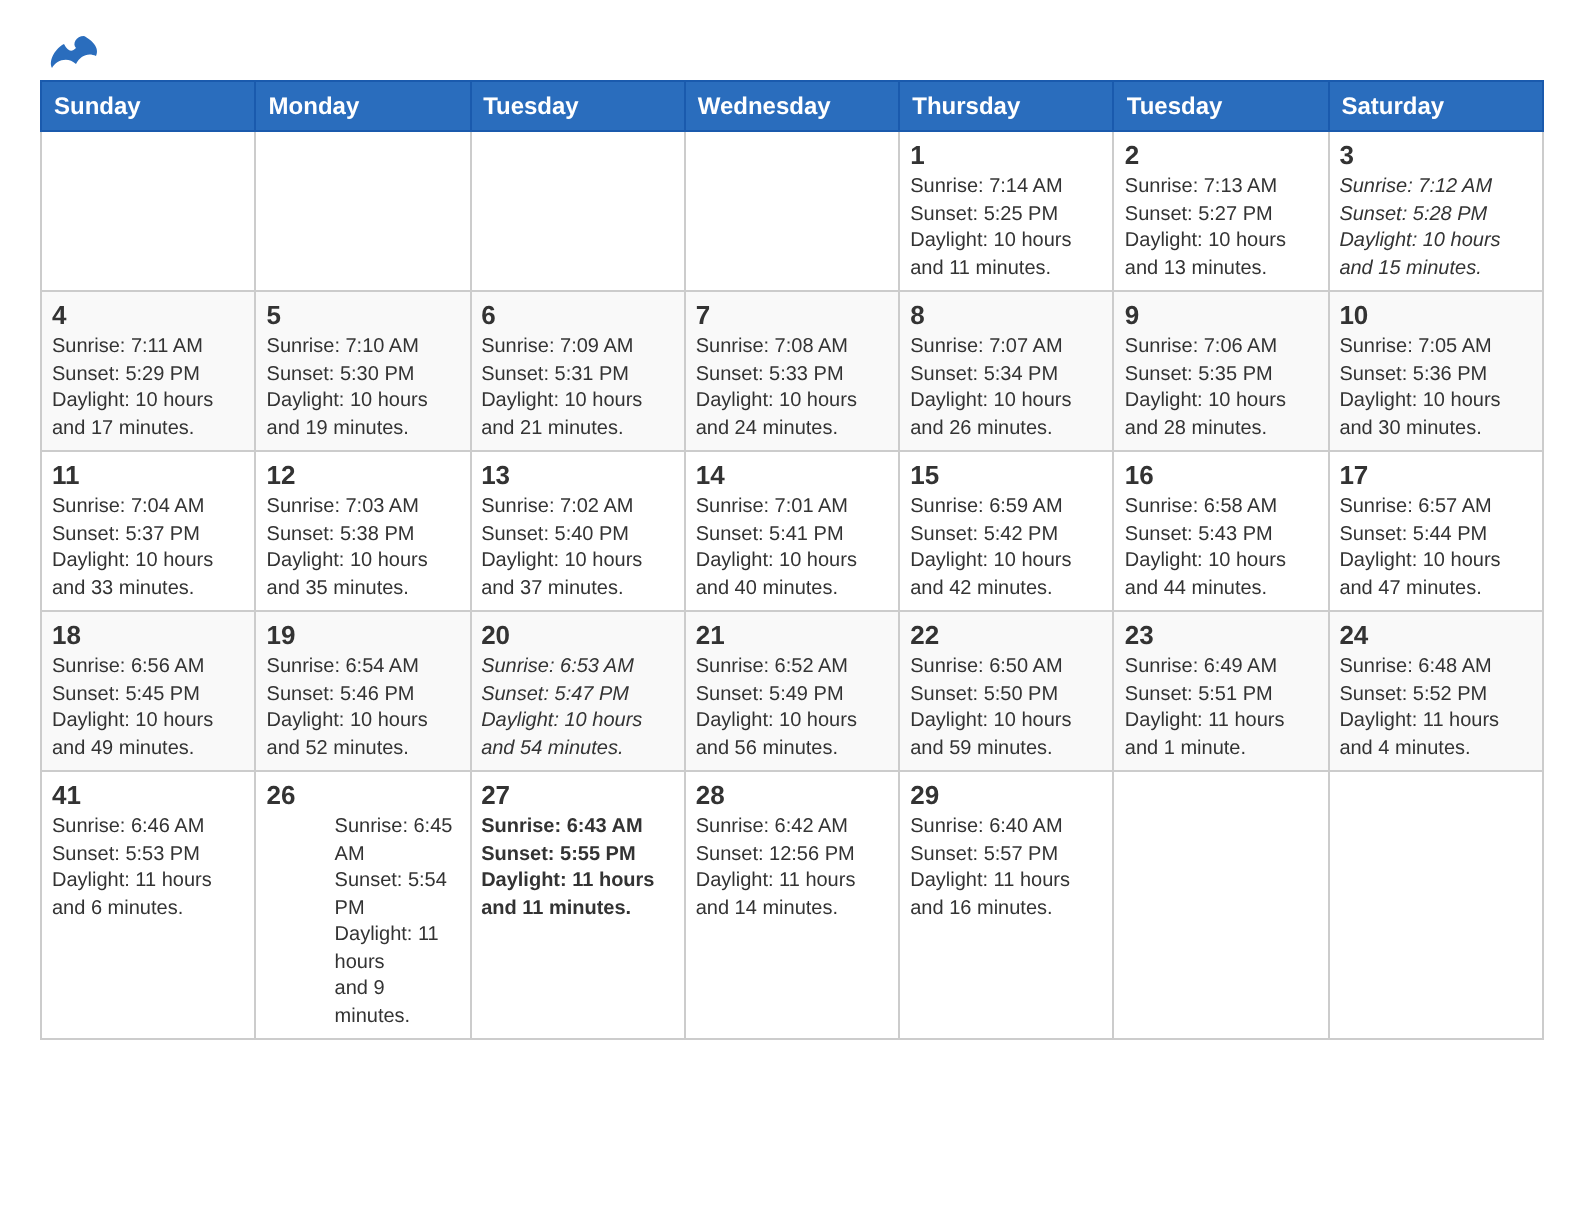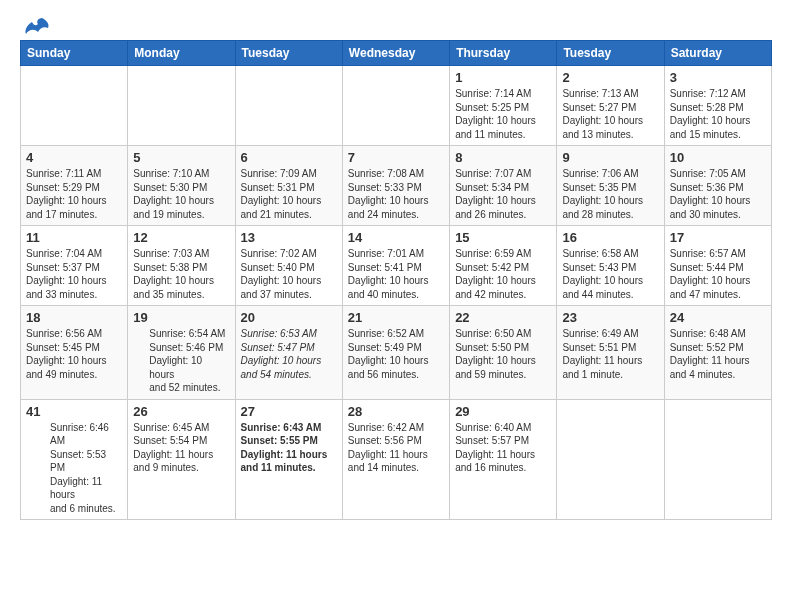--- a/index.html
+++ b/index.html
@@ -110,21 +110,21 @@
         </td>
         <td>
           <div class="day-number">2</div>
           <div class="day-info" style="white-space: pre-line;">Sunrise: 7:13 AM
 Sunset: 5:27 PM
 Daylight: 10 hours
 and 13 minutes.</div>
         </td>
         <td>
           <div class="day-number">3</div>
-          <div class="day-info" style="white-space: pre-line;">Sunrise: 7:12 AM
+          <div class="day-info" style="white-space: pre-line; font-style: italic;">Sunrise: 7:12 AM
 Sunset: 5:28 PM
 Daylight: 10 hours
 and 15 minutes.</div>
         </td>
       </tr>
       <tr>
         <td>
           <div class="day-number">4</div>
           <div class="day-info" style="white-space: pre-line;">Sunrise: 7:11 AM
 Sunset: 5:29 PM
@@ -228,21 +228,21 @@
       <tr>
         <td>
           <div class="day-number">18</div>
           <div class="day-info" style="white-space: pre-line;">Sunrise: 6:56 AM
 Sunset: 5:45 PM
 Daylight: 10 hours
 and 49 minutes.</div>
         </td>
         <td>
           <div class="day-number">19</div>
-          <div class="day-info" style="white-space: pre-line; margin-left: 16px;">Sunrise: 6:54 AM
+          <div class="day-info" style="white-space: pre-line;">Sunrise: 6:54 AM
 Sunset: 5:46 PM
 Daylight: 10 hours
 and 52 minutes.</div>
         </td>
         <td>
           <div class="day-number">20</div>
           <div class="day-info" style="white-space: pre-line; font-style: italic;">Sunrise: 6:53 AM
 Sunset: 5:47 PM
 Daylight: 10 hours
 and 54 minutes.</div>
@@ -272,43 +272,43 @@
           <div class="day-number">24</div>
           <div class="day-info" style="white-space: pre-line;">Sunrise: 6:48 AM
 Sunset: 5:52 PM
 Daylight: 11 hours
 and 4 minutes.</div>
         </td>
       </tr>
       <tr>
         <td>
           <div class="day-number">41</div>
-          <div class="day-info" style="white-space: pre-line; margin-left: 24px;">Sunrise: 6:46 AM
+          <div class="day-info" style="white-space: pre-line;">Sunrise: 6:46 AM
 Sunset: 5:53 PM
 Daylight: 11 hours
 and 6 minutes.</div>
         </td>
         <td>
           <div class="day-number">26</div>
-          <div class="day-info" style="white-space: pre-line;">Sunrise: 6:45 AM
+          <div class="day-info" style="white-space: pre-line; margin-left: 34px;">Sunrise: 6:45 AM
 Sunset: 5:54 PM
 Daylight: 11 hours
 and 9 minutes.</div>
         </td>
         <td>
           <div class="day-number">27</div>
           <div class="day-info" style="white-space: pre-line; font-weight: bold;">Sunrise: 6:43 AM
 Sunset: 5:55 PM
 Daylight: 11 hours
 and 11 minutes.</div>
         </td>
         <td>
           <div class="day-number">28</div>
           <div class="day-info" style="white-space: pre-line;">Sunrise: 6:42 AM
-Sunset: 5:56 PM
+Sunset: 12:56 PM
 Daylight: 11 hours
 and 14 minutes.</div>
         </td>
         <td>
           <div class="day-number">29</div>
           <div class="day-info" style="white-space: pre-line;">Sunrise: 6:40 AM
 Sunset: 5:57 PM
 Daylight: 11 hours
 and 16 minutes.</div>
         </td>

